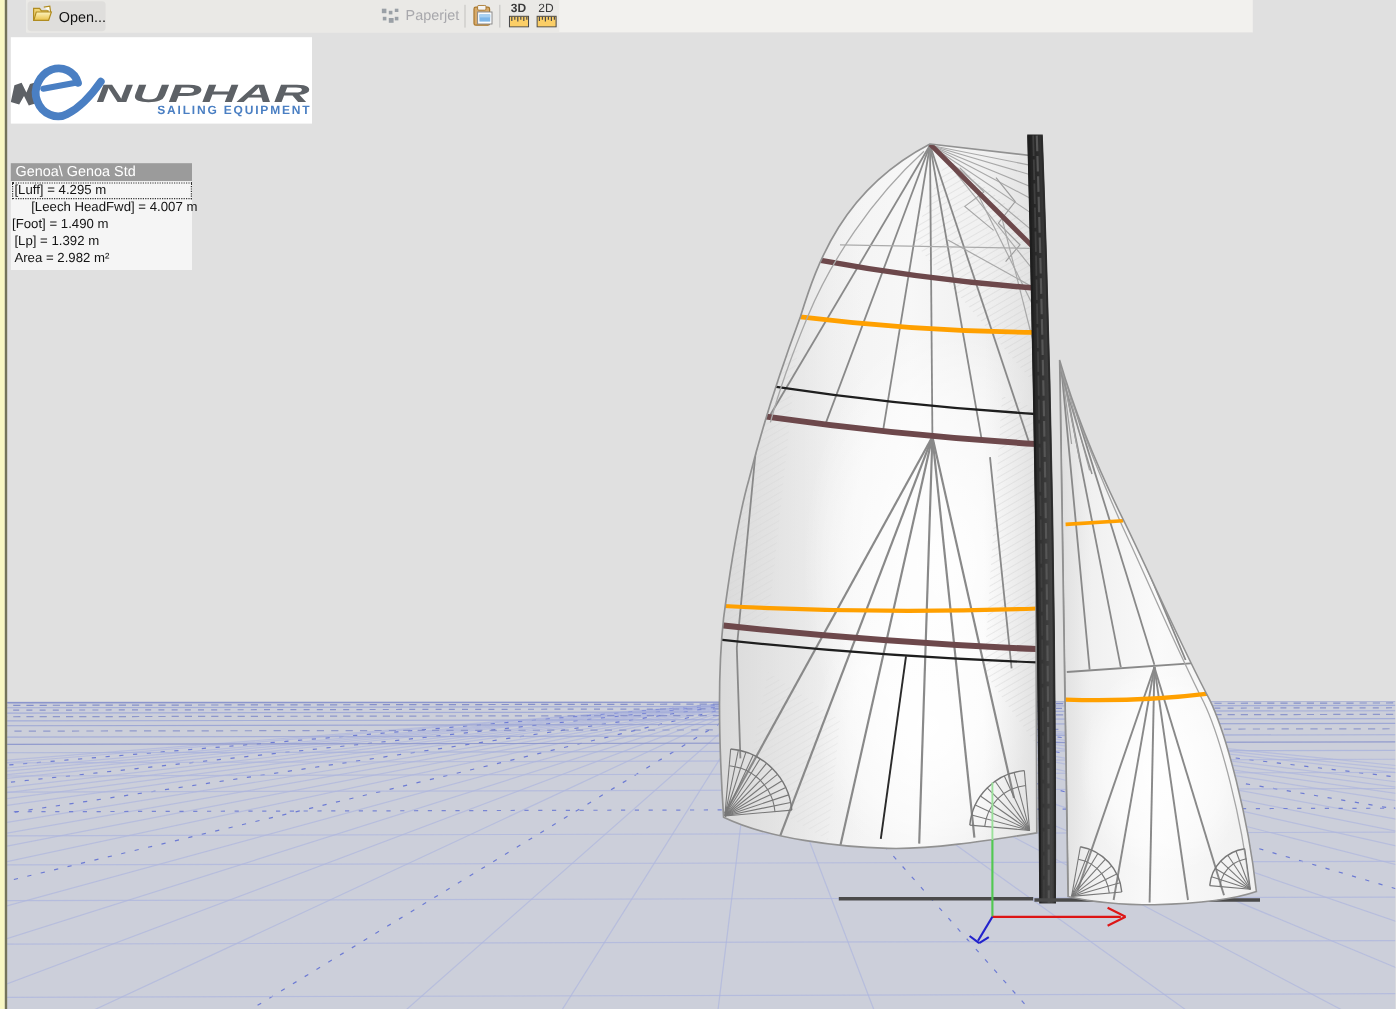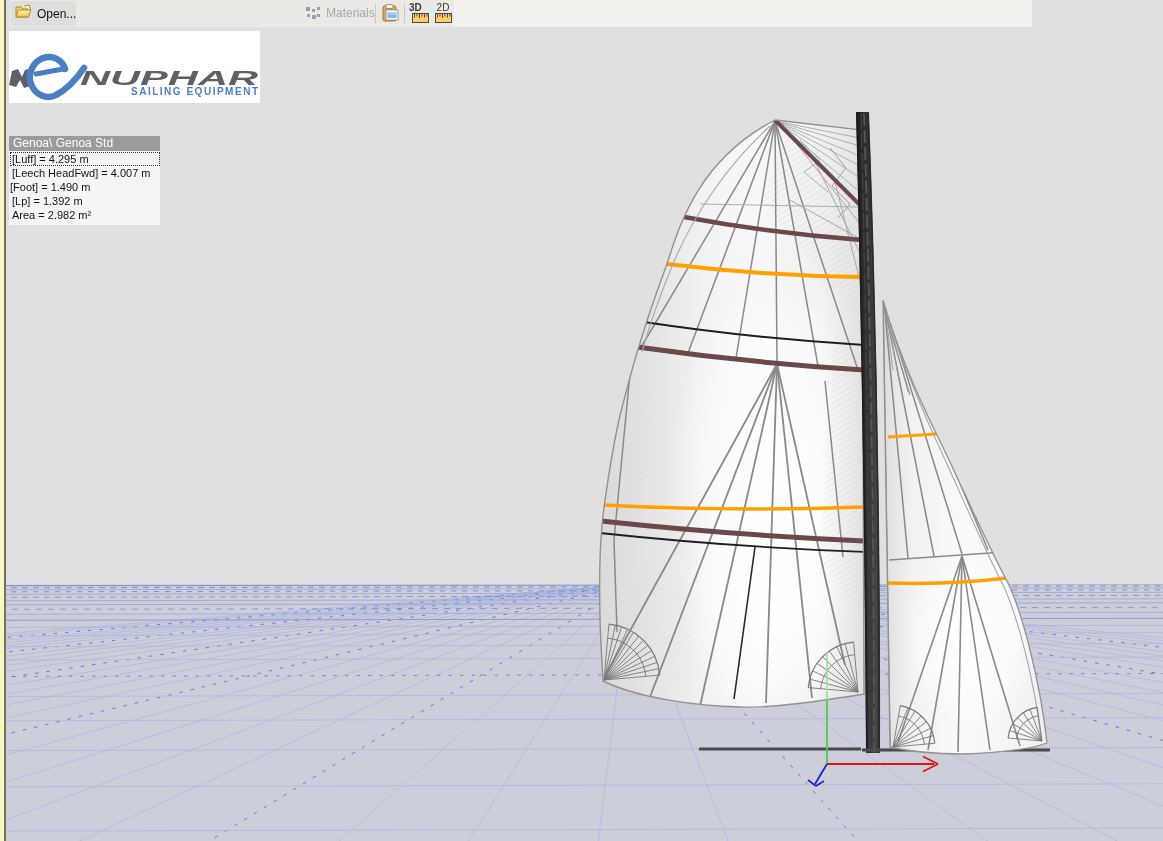--- a/index.html
+++ b/index.html
@@ -254,21 +254,21 @@
 <line x1="827" y1="700" x2="827" y2="652" stroke="#9be09b" stroke-width="1.6"></line>
 <line x1="827" y1="764" x2="827" y2="700" stroke="#52c852" stroke-width="1.8"></line>
 <line x1="827.0" y1="764.0" x2="934.0" y2="764.0" stroke="#dd1515" stroke-width="1.8"></line>
 <line x1="938.0" y1="764.0" x2="923.0" y2="756.5" stroke="#dd1515" stroke-width="1.8"></line>
 <line x1="938.0" y1="764.0" x2="923.0" y2="771.5" stroke="#dd1515" stroke-width="1.8"></line>
 <line x1="827.0" y1="764.0" x2="815.0" y2="784.0" stroke="#2222cc" stroke-width="1.8"></line>
 <line x1="808.0" y1="780.0" x2="816.0" y2="786.0" stroke="#2222cc" stroke-width="1.8"></line>
 <line x1="816.0" y1="786.0" x2="824.0" y2="781.0" stroke="#2222cc" stroke-width="1.8"></line>
 </svg>
 
-<div style="position:absolute;left:10px;top:0;width:1022px;height:27px;background:#f2f1ee">
+<div style="position:absolute;left:22px;top:0;width:1022px;height:27px;background:#f2f1ee">
   <div style="position:absolute;left:0;top:0;width:444px;height:27px;background:#eae9e6"></div>
   <div class="btn" style="left:1px;width:65px">
     <span style="margin-left:4px"><svg width="17" height="15" viewBox="0 0 17 15">
 <defs>
             <linearGradient id="fg" x1="0" y1="0" x2="0" y2="1">
 <stop offset="0" stop-color="#fdf4c0"></stop>
               <stop offset="1" stop-color="#e9c148"></stop>
             </linearGradient>
           </defs>
 <path d="M9.5,2 L14.5,1.2 L15.2,6" fill="#fffef2" stroke="#b08c20" stroke-width="1"></path>
@@ -280,32 +280,32 @@
   <span style="position:absolute;left:296px;top:7px"><svg width="15" height="14" viewBox="0 0 15 14">
 <g fill="#9aA0a6">
 <rect x="0" y="0" width="4" height="4"></rect>
           <rect x="6" y="2" width="3" height="3"></rect>
 <rect x="11" y="0" width="3" height="3"></rect>
           <rect x="1" y="7" width="3" height="3"></rect>
 <rect x="6" y="8" width="4" height="4"></rect>
           <rect x="11" y="7" width="3" height="3"></rect>
 </g>
 </svg></span>
-  <span style="position:absolute;left:316px;top:6px;font-size:12px;color:#a8a8ac">Materials</span>
+  <span style="position:absolute;left:316px;top:6px;font-size:12px;color:#a8a8ac">Paperjet</span>
   <div style="position:absolute;left:365px;top:4px;width:1px;height:19px;background:#c9c8c6"></div>
   <span style="position:absolute;left:372px;top:4px"><svg width="17" height="18" viewBox="0 0 17 18">
 <rect x="1" y="2" width="13" height="15" rx="1.5" fill="#d8aa6a" stroke="#a8762a" stroke-width="1"></rect>
 <rect x="4" y="0.5" width="7" height="4" rx="1" fill="#f4f4f4" stroke="#a8762a" stroke-width="0.8"></rect>
 <rect x="4" y="6" width="12" height="10" fill="#fdfdfd" stroke="#888" stroke-width="0.8"></rect>
 <rect x="5.5" y="8" width="9" height="6" fill="#7db6e8"></rect>
 <rect x="5.5" y="8" width="9" height="2.5" fill="#a8d0f0"></rect>
 </svg></span>
   <div style="position:absolute;left:394px;top:4px;width:1px;height:19px;background:#c9c8c6"></div>
   <div style="position:absolute;left:399px;top:2px;width:22px">
-      <div style="line-height:8px">
+      <div style="text-align:center;line-height:8px">
 <span style="font-size:10px;font-weight:bold;color:#3a3a3a;letter-spacing:0">3D</span>
 <svg width="17" height="10" viewBox="0 0 17 10" style="display:block;margin:1px auto 0">
 <rect x="0.5" y="0.5" width="16" height="9" fill="#fbce66" stroke="#4a4a4a" stroke-width="1"></rect>
 <path d="M2.5,1 V4.5 M5,1 V3.5 M7.5,1 V5 M10,1 V3.5 M12.5,1 V4.5 M15,1 V3.5" stroke="#4a4a4a" stroke-width="1" fill="none"></path>
 </svg></div>
     </div>
   <div style="position:absolute;left:422px;top:2px;width:22px">
       <div style="text-align:center;line-height:8px">
 <span style="font-size:10px;font-weight:normal;color:#3a3a3a;letter-spacing:0">2D</span>
 <svg width="17" height="10" viewBox="0 0 17 10" style="display:block;margin:1px auto 0">
@@ -326,17 +326,17 @@
 <path d="M27,43 L54,38" stroke-width="5"></path>
 </g>
 <text x="122" y="64" font-family="Liberation Sans" font-size="10" font-weight="bold" fill="#4a7fc3" textLength="127" lengthAdjust="spacing">SAILING EQUIPMENT</text>
 </svg></div>
 
 <div style="position:absolute;left:9px;top:136px;width:151px">
   <div style="height:15px;background:#9b9b9b;color:#fff;font-size:12px;font-weight:normal;
     padding-left:4px;line-height:15px">Genoa\ Genoa Std</div>
   <div style="background:#f5f5f5;font-size:11px;color:#141414;padding:1px 0 3px 1px;line-height:14px;white-space:nowrap">
     <div style="border:1px dotted #333;padding-left:1px;line-height:12px">[Luff]&nbsp;= 4.295 m</div>
-    <div style="padding-left:2px">[Leech HeadFwd]&nbsp;= 4.007 m</div>
+    <div style="padding-left:16px">[Leech HeadFwd]&nbsp;= 4.007 m</div>
     <div style="padding-left:0">[Foot]&nbsp;= 1.490 m</div>
     <div style="padding-left:2px">[Lp]&nbsp;= 1.392 m</div>
     <div style="padding-left:2px">Area&nbsp;= 2.982 m²</div>
   </div>
 </div>
 </body></html>

